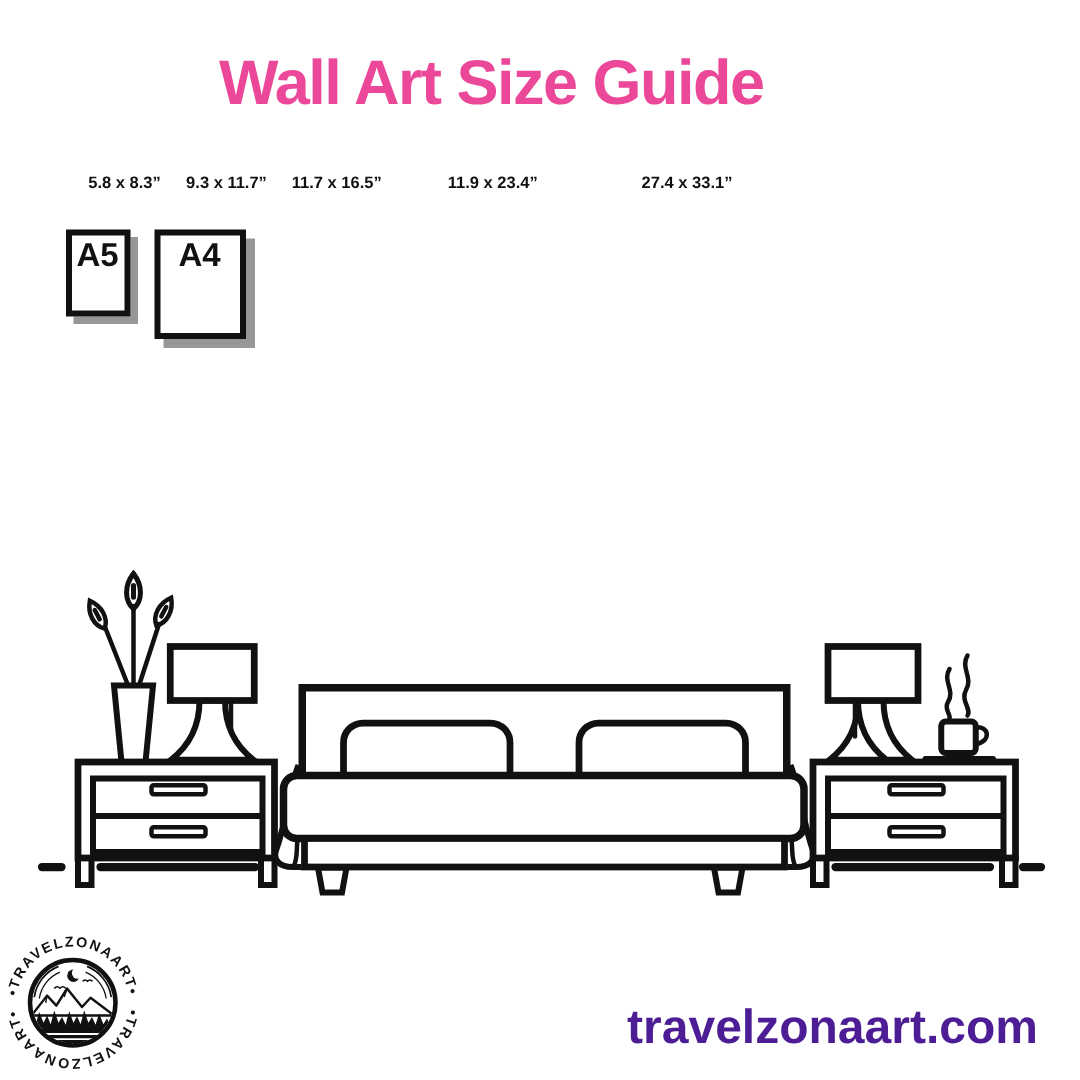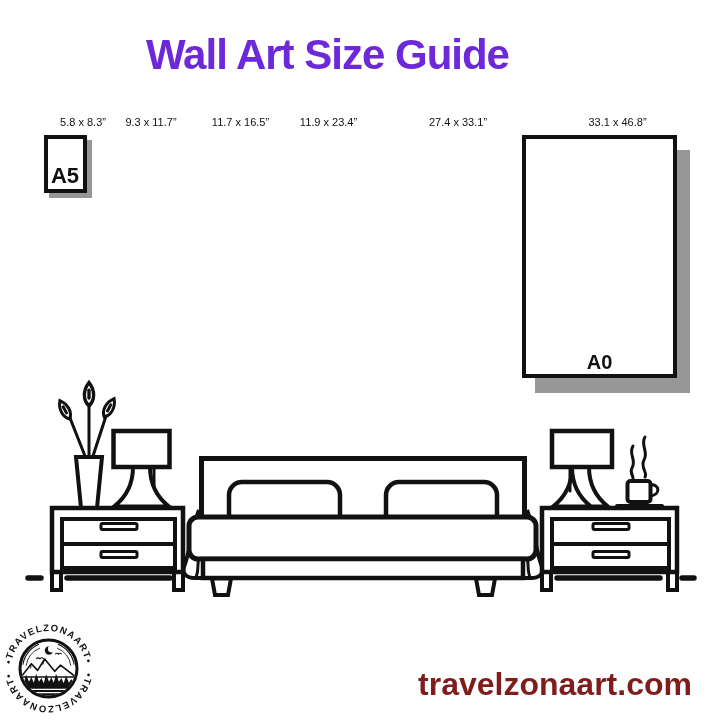--- a/index.html
+++ b/index.html
@@ -1,31 +1,31 @@
 <!DOCTYPE html>
 <html><head>
 <meta charset="utf-8">
 <style>
   html,body { margin:0; padding:0; background:#ffffff; }
   body { width:720px; height:720px; font-family:"Liberation Sans", sans-serif; }
   .page { position:relative; width:720px; height:720px; background:#ffffff; color:#111; overflow:hidden; }
 
   
   .title { position:absolute; top:31px; left:0; width:655px; text-align:center;
-           font-size:42px; font-weight:bold; letter-spacing:-1px; color:#6d28d9; }
+           font-size:42px; font-weight:bold; letter-spacing:-1px; color:#ec4899; }
 
   
   .size-item { position:absolute; top:116px; display:flex; flex-direction:column; align-items:center; }
-  .size-dims { font-size:11px; font-weight:normal; line-height:13px; margin-bottom:6px;
+  .size-dims { font-size:11px; font-weight:bold; line-height:13px; margin-bottom:24px;
                white-space:nowrap; color:#111;padding-left:36px; }
   .paper { background:#fff; border:4px solid #111; box-sizing:border-box;
-           display:flex; align-items:flex-end; justify-content:center; font-weight:bold; color:#111; }
+           display:flex; align-items:flex-start; justify-content:center; font-weight:bold; color:#111; }
   .item-a5 { left:14px;  width:102px; }
   .item-a4 { left:73px;  width:120px; }
-  .item-a3 { left:156px; width:133px; }
+  .item-a3 { left:140px; width:133px; }
   .item-a2 { left:232px; width:157px; }
   .item-a1 { left:349px; width:182px; }
   .item-a0 { left:492px; width:215px; }
   .paper-a5 { width:43px;  height:58px;  font-size:22px; box-shadow:5px 5px 0 #979797; }
   .paper-a4 { width:61px;  height:73px;  font-size:22px; box-shadow:6px 6px 0 #979797; }
   .paper-a3 { width:73px;  height:107px; font-size:23px; box-shadow:7px 7px 0 #979797; }
   .paper-a2 { width:97px;  height:137px; font-size:23px; box-shadow:7px 8px 0 #979797; }
   .paper-a1 { width:122px; height:186px; font-size:20px; box-shadow:8px 11px 0 #979797; }
   .paper-a0 { width:155px; height:243px; font-size:20px; box-shadow:13px 15px 0 #979797; }
 
@@ -39,52 +39,49 @@
   .s-floor { stroke:#111; stroke-width:5.5; fill:none; stroke-linecap:round; }
 
   
   .logo { position:absolute; left:1px; top:621px; width:95px; height:95px; }
   .logo-text { font-family:"Liberation Sans", sans-serif; font-size:10px; font-weight:bold;
                letter-spacing:1.3px; fill:#111; }
   .logo-ring { fill:#fff; stroke:#111; stroke-width:3.2; }
 
   
   .website { position:absolute; left:400px; top:666px; width:310px; text-align:center;
-             font-size:32px; font-weight:bold; color:#7f1d1d; }
+             font-size:32px; font-weight:bold; color:#4c1d95; }
 </style>
 </head>
 <body>
 
 <div class="page">
 
   <div class="title">Wall Art Size Guide</div>
 
   <div class="size-item item-a5">
     <div class="size-dims">5.8 x 8.3”</div>
     <div class="paper paper-a5">
       <span>A5</span>
     </div>
   </div>
   <div class="size-item item-a4">
     <div class="size-dims">9.3 x 11.7”</div>
+    <div class="paper paper-a4">
+      <span>A4</span>
+    </div>
   </div>
   <div class="size-item item-a3">
     <div class="size-dims">11.7 x 16.5”</div>
   </div>
   <div class="size-item item-a2">
     <div class="size-dims">11.9 x 23.4”</div>
   </div>
   <div class="size-item item-a1">
     <div class="size-dims">27.4 x 33.1”</div>
-  </div>
-  <div class="size-item item-a0">
-    <div class="size-dims">33.1 x 46.8”</div>
-    <div class="paper paper-a0">
-      <span>A0</span>
-    </div>
   </div>
 
   <svg class="illustration" viewBox="0 0 720 225">
 
     <g>
       <path class="s-floor" d="M28,198 H41"></path>
       <path class="s-floor" d="M67,198 H170"></path>
       <path class="s-floor" d="M557,198 H660"></path>
       <path class="s-floor" d="M682,198 H694"></path>
     </g>

